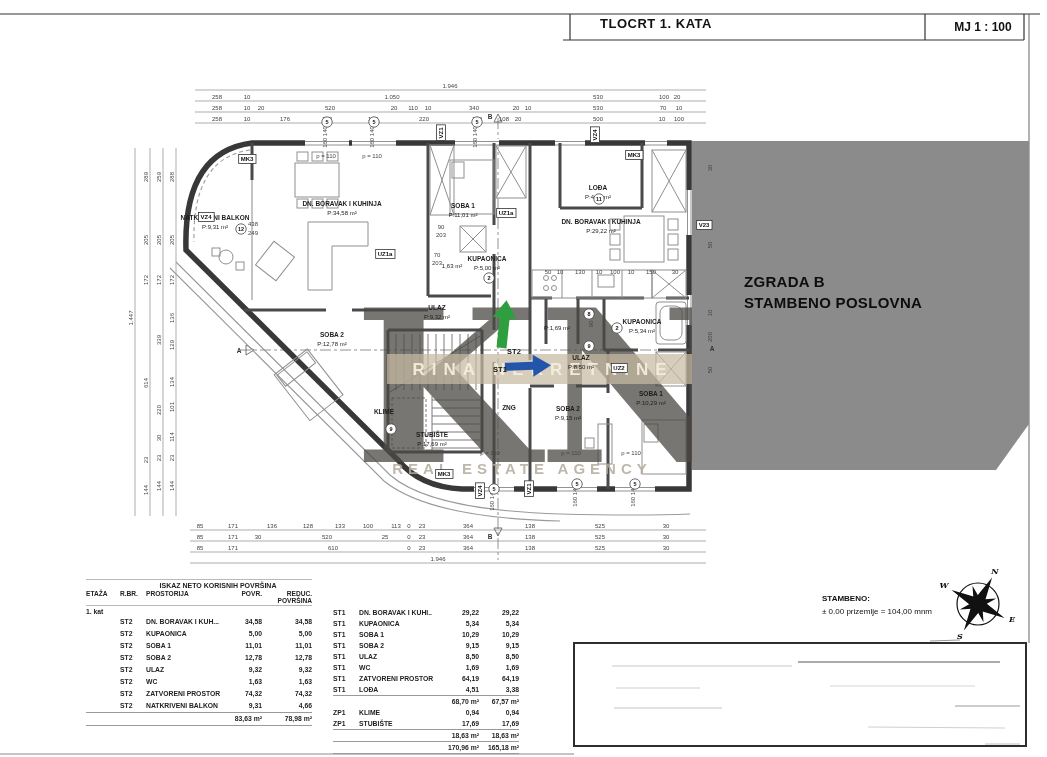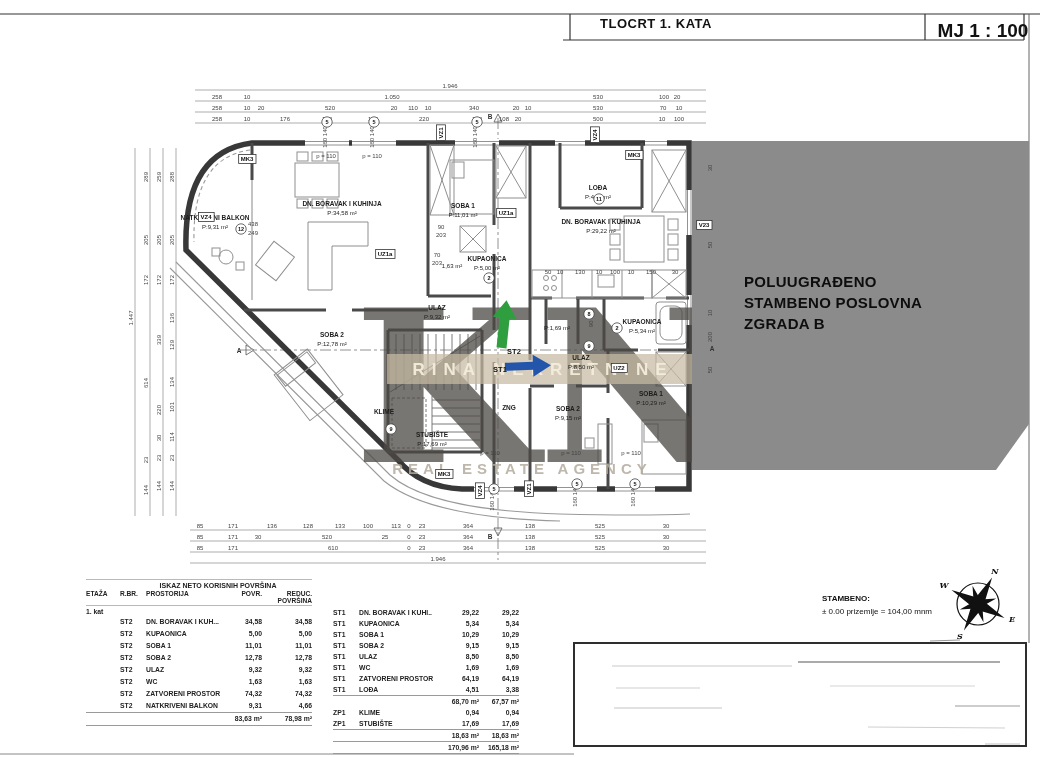--- a/index.html
+++ b/index.html
@@ -1,20 +1,20 @@
 <!DOCTYPE html>
 <html><head>
 <meta charset="utf-8">
 <style>
   html,body{margin:0;padding:0;background:#e9e9e7;}
   .page{position:relative;width:1047px;height:757px;background:#ffffff;font-family:"Liberation Sans",sans-serif;overflow:hidden;}
   .page > svg{position:absolute;left:0;top:0;}
   .abs{position:absolute;}
   .tb-title{left:600px;top:16px;font-size:13px;font-weight:600;letter-spacing:.5px;color:#111;}
-  .tb-scale{left:926px;top:20px;width:114px;text-align:center;font-size:19px;font-weight:600;color:#111;}
+  .tb-scale{left:926px;top:20px;width:114px;text-align:center;font-size:12px;font-weight:600;color:#111;}
   .grayblock{left:744px;top:271px;font-size:15px;line-height:21px;font-weight:600;letter-spacing:.3px;color:#0d0d0d;}
   .note-h{left:822px;top:594px;font-size:8px;font-weight:700;color:#111;}
   .note-t{left:822px;top:607px;font-size:8px;font-weight:400;color:#111;}
   
   .tbl{color:#222;}
   #table1{left:86px;top:579px;width:226px;border-top:1px solid #b9b9b9;}
   #table2{left:333px;top:607px;width:186px;}
   .t-title{text-align:center;font-size:7px;font-weight:700;padding:2px 0 1px 38px;}
   .grid1{display:grid;grid-template-columns:34px 26px 74px 42px 50px;}
   .grid2{display:grid;grid-template-columns:26px 82px 38px 40px;}
@@ -479,23 +479,22 @@
         <line x1="985" y1="744" x2="1020" y2="744" stroke="#c0c0c0"></line>
         <line x1="930" y1="641" x2="960" y2="640" stroke="#999999"></line>
       </g>
     </g>
   </svg>
 
   <div class="abs tb-title">TLOCRT 1. KATA</div>
   <div class="abs tb-scale">MJ 1 : 100</div>
 
   <div class="abs grayblock">
-    <div>POLUUGRAĐENO</div>
+    <div>ZGRADA B</div>
     <div>STAMBENO POSLOVNA</div>
-    <div>ZGRADA B</div>
   </div>
 
   <div class="abs note-h">STAMBENO:</div>
   <div class="abs note-t">± 0.00 prizemlje = 104,00 mnm</div>
 
   <div class="abs tbl" id="table1">
     <div class="t-title">ISKAZ NETO KORISNIH POVRŠINA</div>
     <div class="t-head grid1">
       <div>ETAŽA</div>
       <div>R.BR.</div>

